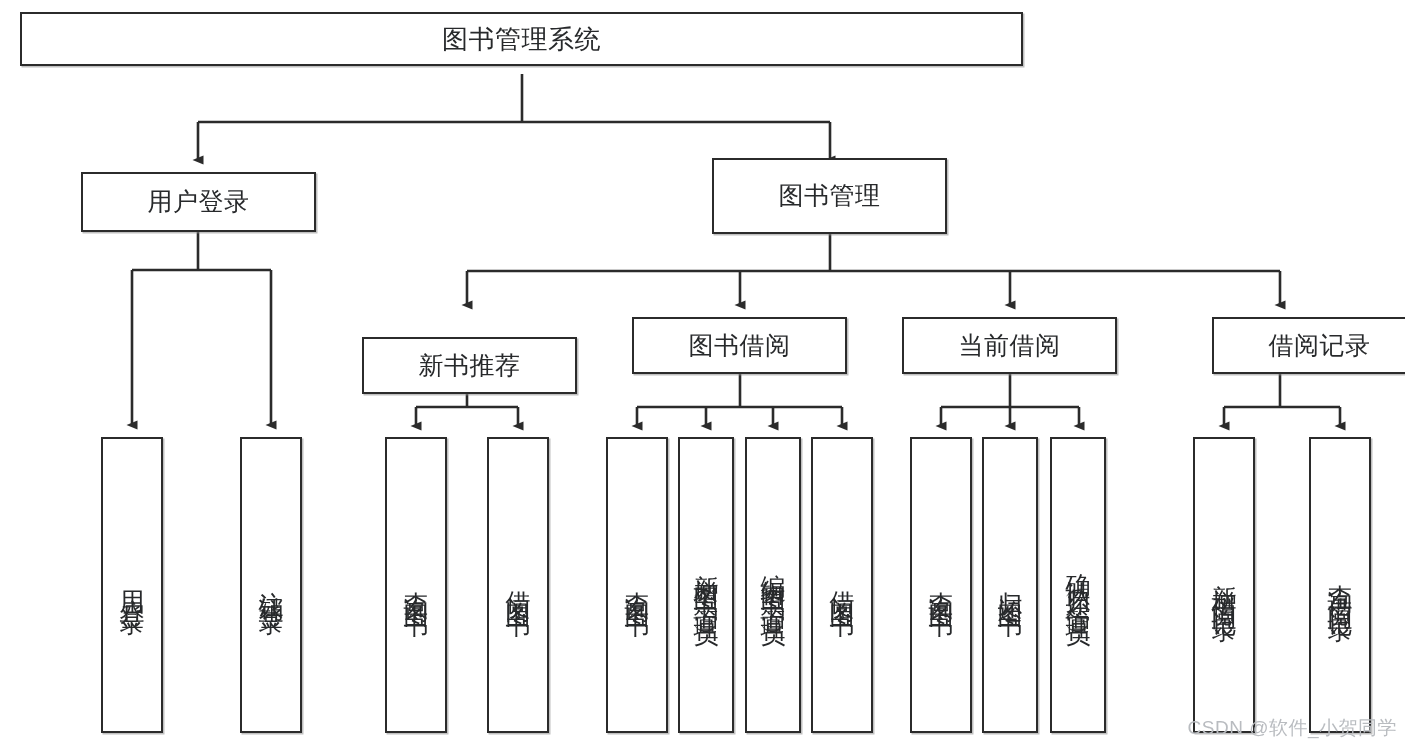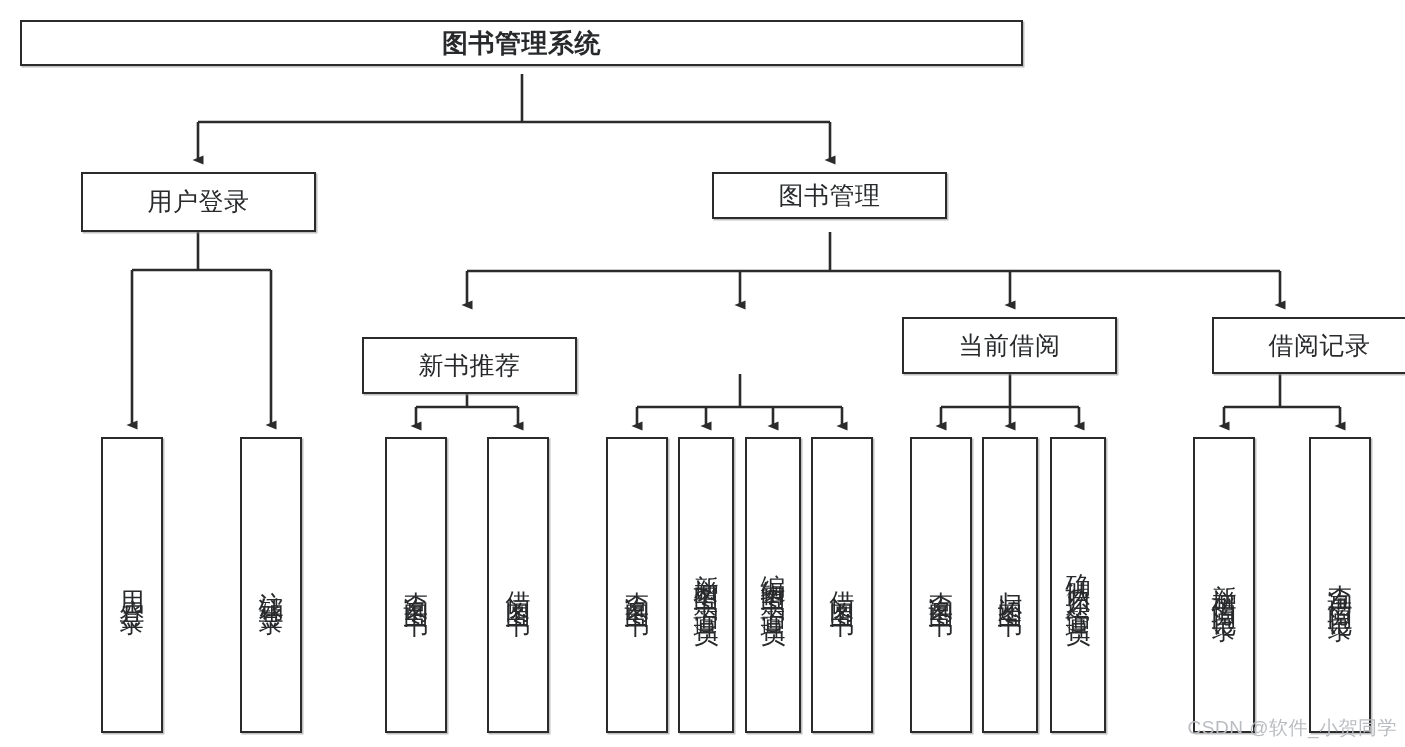--- a/index.html
+++ b/index.html
@@ -126,36 +126,39 @@
       <path d="M1010,407 L1010,426" marker-end="url(#arrow)"></path>
       <path d="M1079,407 L1079,426" marker-end="url(#arrow)"></path>
 
       <path d="M1280,374 L1280,407"></path>
       <path d="M1224,407 L1340,407"></path>
       <path d="M1224,407 L1224,426" marker-end="url(#arrow)"></path>
       <path d="M1340,407 L1340,426" marker-end="url(#arrow)"></path>
     </g>
   </svg>
 
-  <div class="node horiz" id="node-root" style="left:20px; top:20px; width:1003px; height:46px;font-weight:bold;">
+  <div class="node horiz" id="node-root" style="left:20px; top:12px; width:1003px; height:54px;">
     <span class="lbl">图书管理系统</span>
   </div>
 
   <div class="node horiz" style="left:81px; top:172px; width:235px; height:60px;">
     <span class="lbl">用户登录</span>
   </div>
 
-  <div class="node horiz" style="left:712px; top:172px; width:235px; height:47px;">
+  <div class="node horiz" style="left:712px; top:158px; width:235px; height:76px;">
     <span class="lbl">图书管理</span>
   </div>
 
   <div class="node horiz" style="left:362px; top:317px; width:215px; height:57px;margin-top:20px;">
     <span class="lbl">新书推荐</span>
   </div>
 
+  <div class="node horiz" style="left:632px; top:317px; width:215px; height:57px;">
+    <span class="lbl">图书借阅</span>
+  </div>
 
   <div class="node horiz" style="left:902px; top:317px; width:215px; height:57px;text-align:right;">
     <span class="lbl">当前借阅</span>
   </div>
 
   <div class="node horiz" style="left:1172px; top:317px; width:215px; height:57px;margin-left:40px;">
     <span class="lbl">借阅记录</span>
   </div>
 
   <div class="node vert" style="left:101px; top:437px; width:62px; height:296px;">

